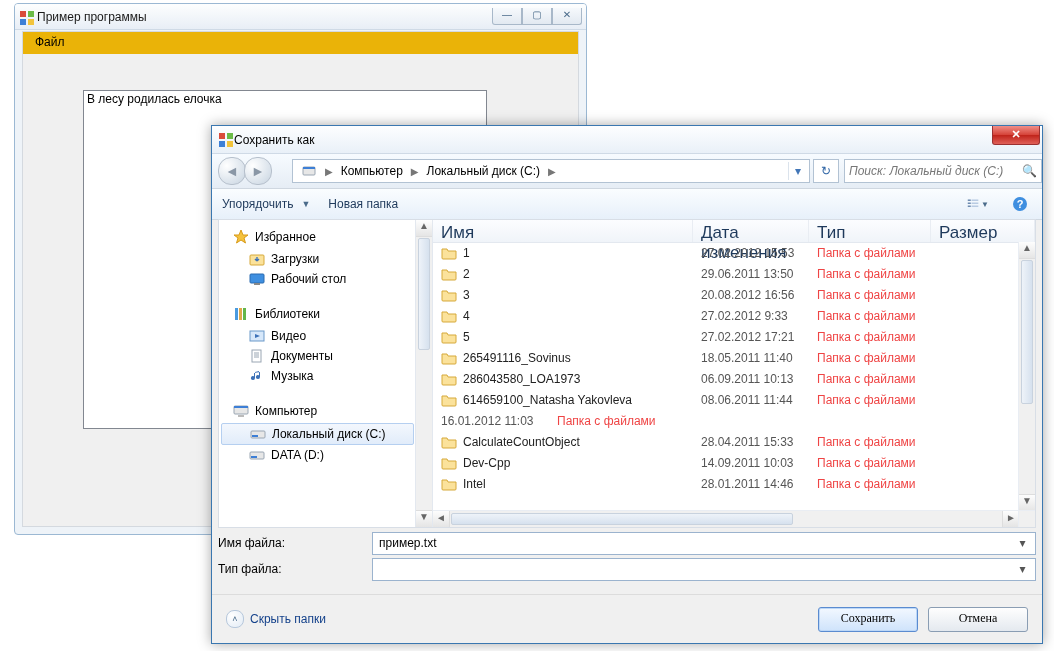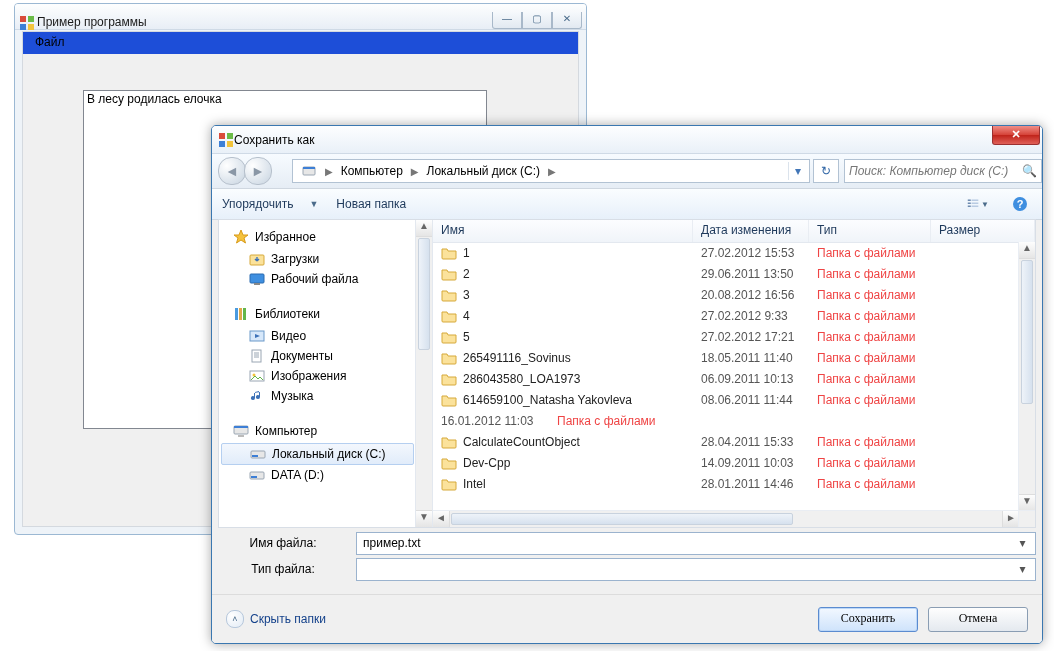--- a/index.html
+++ b/index.html
@@ -1,88 +1,88 @@
 <!DOCTYPE html>
 <html><head>
 <meta charset="utf-8">
 <style>
   html,body{margin:0;padding:0;background:#fff;font-family:"Segoe UI",Tahoma,Arial,sans-serif;font-size:12px;color:#000;overflow:hidden;width:1054px;height:651px;position:relative}
   .abs{position:absolute}
   
   .app-window{left:14px;top:3px;width:571px;height:530px;border:1px solid #9bb8d3;border-radius:4px;background:#eef3f8;}
-  .app-titlebar{height:25px;background:linear-gradient(#fdfefe,#e8eef6);border-bottom:1px solid #cfdae6;display:flex;align-items:flex-end;padding:0 4px;border-radius:3px 3px 0 0}
+  .app-titlebar{height:25px;background:linear-gradient(#fdfefe,#e8eef6);border-bottom:1px solid #cfdae6;display:flex;align-items:center;padding:0 4px;border-radius:3px 3px 0 0}
   .app-titlebar .t-icon{width:14px;height:14px;margin-right:4px}
   .app-titlebar .t-title{flex:1;font-size:12px;color:#1a1a1a}
   .win-ctrl{display:flex;gap:0}
   .win-btn{width:28px;height:16px;border:1px solid #a8b8c9;border-top:none;background:linear-gradient(#f6f9fc,#e2e9f1);font:10px/14px Arial;text-align:center;color:#4a6b8a;cursor:pointer}
   .win-btn.close{border-radius:0 0 3px 0}
   .win-btn.min{border-radius:0 0 0 3px}
   .app-client{position:absolute;left:7px;top:27px;right:7px;bottom:7px;background:#f0f0f0;border:1px solid #d4d9df}
-  .app-menubar{height:18px;background:#1d4ed8;padding:2px 6px}
+  .app-menubar{height:18px;background:#eab308;padding:2px 6px}
   .app-menu-item{padding:1px 6px;display:inline-block;cursor:pointer}
   .app-textarea{position:absolute;left:60px;top:58px;width:396px;height:335px;background:#fff;border:1px solid #828790;padding:1px 3px;font:12px Arial}
   
-  .dlg{left:211px;top:125px;width:830px;height:517px;border:1px solid #3a77b0;border-radius:5px;box-shadow:0 0 12px rgba(0,0,0,.35);background:#f0f0f0;overflow:hidden}
+  .dlg{left:211px;top:125px;width:830px;height:517px;border:1px solid #3a77b0;border-radius:0;box-shadow:0 0 12px rgba(0,0,0,.35);background:#f0f0f0;overflow:hidden}
   .dlg-titlebar{height:27px;background:linear-gradient(#fdfeff,#e9f0f8);display:flex;align-items:center;padding:0 2px 0 6px;border-bottom:1px solid #cfdae6}
   .dlg-titlebar .t-title{flex:1;font-size:12px}
   .dlg-close{width:46px;height:18px;border:1px solid #9b3030;border-top:none;border-radius:0 0 3px 3px;background:linear-gradient(#f08e87 0%,#d6443a 48%,#c0241b 52%,#e06058 100%);color:#fff;text-align:center;font:bold 11px/16px Arial;cursor:pointer;margin-top:-8px}
   
   .dlg-nav{height:34px;background:linear-gradient(#f7fbff,#e6edf5);border-bottom:1px solid #cfd7e0;position:relative}
   .back-fwd{position:absolute;left:6px;top:3px;display:flex}
   .nav-circle{width:26px;height:26px;border-radius:13px;border:1px solid #b6c0cc;background:radial-gradient(circle at 30% 30%,#fff,#d8e1ea 70%,#c5d0dc);display:flex;align-items:center;justify-content:center;color:#8a97a6;font-size:14px;cursor:pointer}
   .nav-circle+.nav-circle{margin-left:-2px}
   .breadcrumb{position:absolute;left:80px;top:5px;width:512px;height:22px;border:1px solid #b2c2d3;background:#fff;display:flex;align-items:center;padding:0 2px}
   .bc-seg{padding:0 6px;height:100%;display:flex;align-items:center;cursor:pointer}
   .bc-sep{color:#777;font-size:10px;padding:0 2px}
   .bc-tail{margin-left:auto;display:flex}
   .bc-icon{width:18px;height:18px;display:flex;align-items:center;justify-content:center;color:#4276b7;cursor:pointer;border-left:1px solid #dbe3ec}
   .refresh-btn{position:absolute;left:601px;top:5px;width:24px;height:22px;border:1px solid #b2c2d3;background:#fff;display:flex;align-items:center;justify-content:center;color:#2f65a5;cursor:pointer}
   .search{position:absolute;left:632px;top:5px;width:188px;height:22px;border:1px solid #b2c2d3;background:#fff;display:flex;align-items:center;padding:0 4px;color:#777}
   .search .mag{margin-left:auto;color:#8aa8c8}
   
   .dlg-toolbar{height:30px;background:linear-gradient(#fafdff,#e7f0fa);border-bottom:1px solid #d0d8e1;display:flex;align-items:center;padding:0 10px;gap:18px;color:#1e395b}
-  .tb-item{cursor:pointer;display:flex;align-items:center;gap:16px}
+  .tb-item{cursor:pointer;display:flex;align-items:center;gap:8px}
   .tb-spacer{flex:1}
   .tb-iconbtn{width:22px;height:22px;border:1px solid transparent;border-radius:2px;display:flex;align-items:center;justify-content:center;color:#4878ad;cursor:pointer}
   
   .dlg-main{position:absolute;left:6px;right:6px;top:93px;height:307px;display:flex;border:1px solid #d8dee6;background:#fff}
   .nav-tree{width:213px;border-right:1px solid #e3e8ef;overflow:hidden;position:relative;font-size:12px}
   .tree-scroll{position:absolute;inset:0 16px 0 0;overflow:hidden}
   .tree-cat{padding:5px 0 4px 14px;display:flex;align-items:center;gap:6px}
   .tree-cat.top{margin-top:4px}
   .tree-item{padding:2px 0 2px 30px;display:flex;align-items:center;gap:6px;cursor:pointer}
   .tree-item.sel{background:linear-gradient(#f3f7fd,#e1ecfa);border:1px solid #b5cff0;border-radius:2px;margin:0 2px;padding-left:28px}
   .tree-vscroll{position:absolute;right:0;top:0;bottom:0;width:16px;background:#f0f0f0;border-left:1px solid #e3e8ef}
   .tree-vscroll .arrow{height:16px;text-align:center;color:#666;font-size:10px;background:linear-gradient(#fdfdfd,#e5e5e5);border-bottom:1px solid #ddd;cursor:pointer}
   .tree-vscroll .arrow.dn{position:absolute;bottom:0;left:0;right:0;border-top:1px solid #ddd;border-bottom:none}
   .tree-vscroll .thumb{position:absolute;left:2px;right:2px;top:18px;height:110px;border:1px solid #c8d2de;border-radius:2px;background:linear-gradient(90deg,#eef3f9,#d6e1ee)}
   
   .file-list{flex:1;position:relative;overflow:hidden}
-  .fl-header{height:22px;border-bottom:1px solid #e3e8ef;display:flex;font-size:12px;color:#1e395b;background:linear-gradient(#fcfdff,#f0f4f9)}
+  .fl-header{height:22px;border-bottom:1px solid #e3e8ef;display:flex;font-size:17px;color:#1e395b;background:linear-gradient(#fcfdff,#f0f4f9)}
   .fl-col{border-right:1px solid #e9edf3;padding:3px 8px;box-sizing:border-box}
   .col-name{width:260px}.col-date{width:116px}.col-type{width:122px}.col-size{flex:1}
   .fl-rows{position:absolute;top:22px;left:0;right:16px;bottom:16px;overflow:hidden}
   .fl-row{height:21px;display:flex;align-items:center;font-size:12px;color:#222;cursor:pointer}
   .fl-row .cell{box-sizing:border-box;padding:0 8px;white-space:nowrap;overflow:hidden;text-overflow:ellipsis}
   .fl-row .c-name{width:260px;display:flex;align-items:center;gap:6px}
   .fl-row .c-date{width:116px;color:#555}
   .fl-row .c-type{width:122px;color:#ef4444}
   .fl-vscroll{position:absolute;right:0;top:22px;bottom:16px;width:16px;background:#f0f0f0;border-left:1px solid #e9edf3}
   .fl-vscroll .arrow{height:16px;text-align:center;color:#666;font-size:10px;background:linear-gradient(#fdfdfd,#e5e5e5);border-bottom:1px solid #ddd;cursor:pointer}
   .fl-vscroll .arrow.dn{position:absolute;bottom:0;left:0;right:0;border-top:1px solid #ddd;border-bottom:none}
   .fl-vscroll .thumb{position:absolute;left:2px;right:2px;top:18px;height:142px;border:1px solid #c8d2de;border-radius:2px;background:linear-gradient(90deg,#eef3f9,#d6e1ee)}
   .fl-hscroll{position:absolute;left:0;right:16px;bottom:0;height:16px;background:#f0f0f0;border-top:1px solid #e9edf3;display:flex;align-items:center}
   .fl-hscroll .arrow{width:16px;height:16px;text-align:center;color:#666;font-size:10px;background:linear-gradient(#fdfdfd,#e5e5e5);border-right:1px solid #ddd;cursor:pointer;line-height:14px}
   .fl-hscroll .arrow.rt{margin-left:auto;border-left:1px solid #ddd;border-right:none}
   .fl-hscroll .thumb{position:absolute;left:18px;top:2px;height:10px;width:340px;border:1px solid #c8d2de;border-radius:2px;background:linear-gradient(#eef3f9,#d6e1ee)}
   .corner{position:absolute;right:0;bottom:0;width:16px;height:16px;background:#f0f0f0;border-left:1px solid #e9edf3;border-top:1px solid #e9edf3}
   
   .dlg-fields{position:absolute;left:6px;right:6px;top:404px}
   .fld-row{display:flex;align-items:center;height:26px}
-  .fld-label{width:130px;text-align:center;padding-right:8px}
+  .fld-label{width:130px;text-align:left;padding-right:24px}
   .fld-input{flex:1;height:21px;border:1px solid #9bb3ce;background:#fff;display:flex;align-items:center;padding:0 4px}
   .fld-input input{flex:1;border:0;outline:0;font:12px Arial;background:transparent}
   .fld-drop{width:17px;height:100%;display:flex;align-items:center;justify-content:center;color:#555;cursor:pointer}
   
   .dlg-bottom{position:absolute;left:0;right:0;bottom:0;height:48px;border-top:1px solid #dcdcdc;display:flex;align-items:center;padding:0 14px;background:#f0f0f0}
   .hide-folders{display:flex;align-items:center;gap:6px;color:#15428b;cursor:pointer}
   .btn{min-width:78px;height:23px;border:1px solid #8a9db3;border-radius:3px;background:linear-gradient(#fefefe,#e4e9ef);margin-left:10px;cursor:pointer;font:12px/21px "Segoe UI";text-align:center;padding:0 10px}
   .btn.primary{border-color:#5a8bd0;background:linear-gradient(#f2f8ff,#cfe3fb);box-shadow:inset 0 0 0 1px #bcd7f7}
   
   .ico{width:16px;height:16px;flex:0 0 16px}
@@ -148,21 +148,21 @@
       <span class="bc-seg">Компьютер</span>
       <span class="bc-sep">▶</span>
       <span class="bc-seg">Локальный диск (C:)</span>
       <span class="bc-sep">▶</span>
       <div class="bc-tail">
         <div class="bc-icon">▾</div>
       </div>
     </div>
     <div class="refresh-btn">↻</div>
     <div class="search">
-      <span style="font-style:italic">Поиск: Компьютер диск (C:)</span>
+      <span style="font-style:italic">Поиск: Локальный диск (C:)</span>
       <span class="mag">🔍</span>
     </div>
   </div>
 
   <div class="dlg-toolbar">
     <div class="tb-item">
       <span>Упорядочить</span>
       <span style="font-size:9px;color:#4a6b8a">▼</span>
     </div>
     <div class="tb-item">Новая папка</div>
@@ -201,21 +201,21 @@
               <rect x="1" y="4" width="14" height="10" rx="1" fill="#fbe29b" stroke="#d6a93a"></rect>
               <path d="M8 6v4m0 0l-2-2m2 2l2-2" stroke="#3d72b8" stroke-width="1.4" fill="none"></path>
             </svg>
             <span>Загрузки</span>
           </div>
         <div class="tree-item">
             <svg class="ico" viewBox="0 0 16 16">
               <rect x="1" y="3" width="14" height="9" rx="1" fill="#3f8fe0" stroke="#2b6bb0"></rect>
               <rect x="5" y="12" width="6" height="2" fill="#888"></rect>
             </svg>
-            <span>Рабочий файла</span>
+            <span>Рабочий стол</span>
           </div>
 
         <div style="height:12px"></div>
         <div class="tree-cat">
           <svg class="ico" viewBox="0 0 16 16">
               <rect x="2" y="2" width="3" height="12" fill="#4a9be0"></rect>
               <rect x="6" y="2" width="3" height="12" fill="#e0a84a"></rect>
               <rect x="10" y="2" width="3" height="12" fill="#63b64a"></rect>
             </svg>
           <span>Библиотеки</span>
@@ -229,28 +229,20 @@
           </div>
         <div class="tree-item">
             <svg class="ico" viewBox="0 0 16 16">
               <rect x="3" y="2" width="9" height="12" fill="#fff" stroke="#9aa6b3"></rect>
               <path d="M5 5h5M5 7h5M5 9h5" stroke="#9aa6b3"></path>
             </svg>
             <span>Документы</span>
           </div>
         <div class="tree-item">
             <svg class="ico" viewBox="0 0 16 16">
-              <rect x="1" y="3" width="14" height="10" fill="#fff" stroke="#9aa6b3"></rect>
-              <circle cx="5" cy="7" r="1.5" fill="#f2c43d"></circle>
-              <path d="M2 12l4-4 3 3 2-2 3 3" stroke="#63b64a" fill="none"></path>
-            </svg>
-            <span>Изображения</span>
-          </div>
-        <div class="tree-item">
-            <svg class="ico" viewBox="0 0 16 16">
               <path d="M6 3v7a2 2 0 11-1-1.7V5l6-1v5a2 2 0 11-1-1.7V3L6 4" fill="#3d72b8"></path>
             </svg>
             <span>Музыка</span>
           </div>
 
         <div style="height:12px"></div>
         <div class="tree-cat">
           <svg class="ico" viewBox="0 0 16 16">
               <rect x="1" y="3" width="14" height="8" rx="1" fill="#e7e7e7" stroke="#9aa6b3"></rect>
               <rect x="1" y="3" width="14" height="2" fill="#3d7fd6"></rect>

